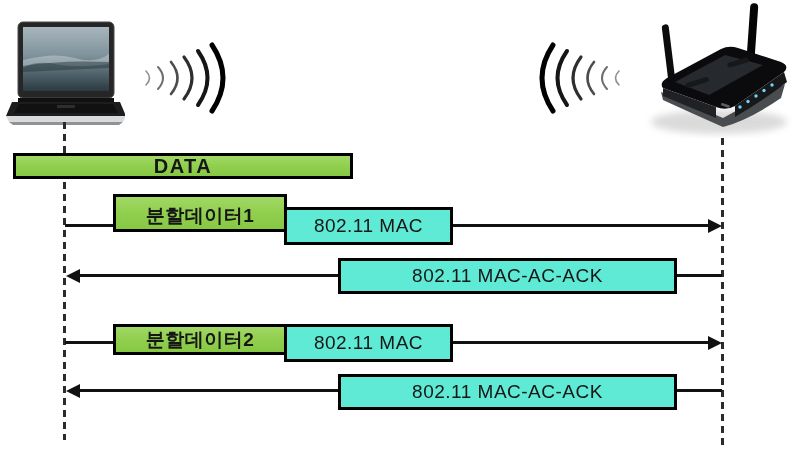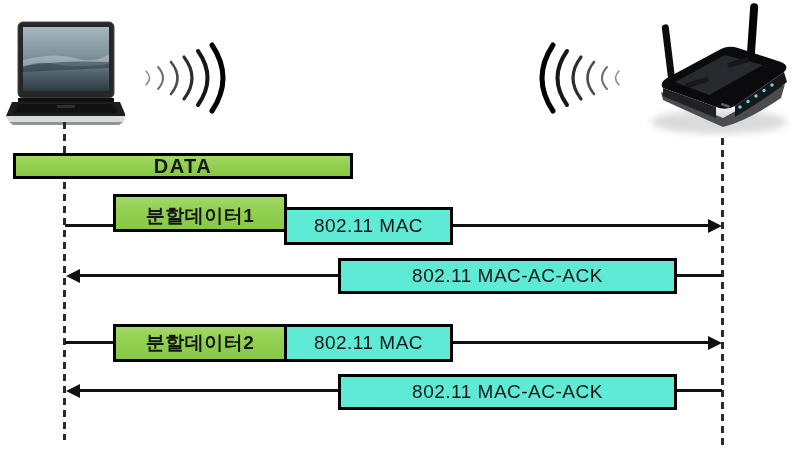--- a/index.html
+++ b/index.html
@@ -119,21 +119,21 @@
   <div class="arrow-r" style="left:708px;top:218.5px;"></div>
 
   <div class="arrow-l" style="left:66px;top:268.5px;"></div>
   <div class="mline" style="left:78px;top:274px;width:260px;"></div>
   <div class="box white" style="left:338px;top:258px;width:339px;height:36px;">
     <span>802.11 MAC-AC-ACK</span>
   </div>
   <div class="mline" style="left:677px;top:274px;width:45px;"></div>
 
   <div class="mline" style="left:65px;top:341px;width:50px;"></div>
-  <div class="box green" style="left:113px;top:324px;width:174px;height:38px;">
+  <div class="box green" style="left:113px;top:324px;width:174px;height:31px;">
     <span>분할데이터2</span>
   </div>
   <div class="box white" style="left:284px;top:324px;width:169px;height:38px;">
     <span>802.11 MAC</span>
   </div>
   <div class="mline" style="left:453px;top:341px;width:257px;"></div>
   <div class="arrow-r" style="left:708px;top:335.5px;"></div>
 
   <div class="arrow-l" style="left:66px;top:383.5px;"></div>
   <div class="mline" style="left:78px;top:389px;width:260px;"></div>

